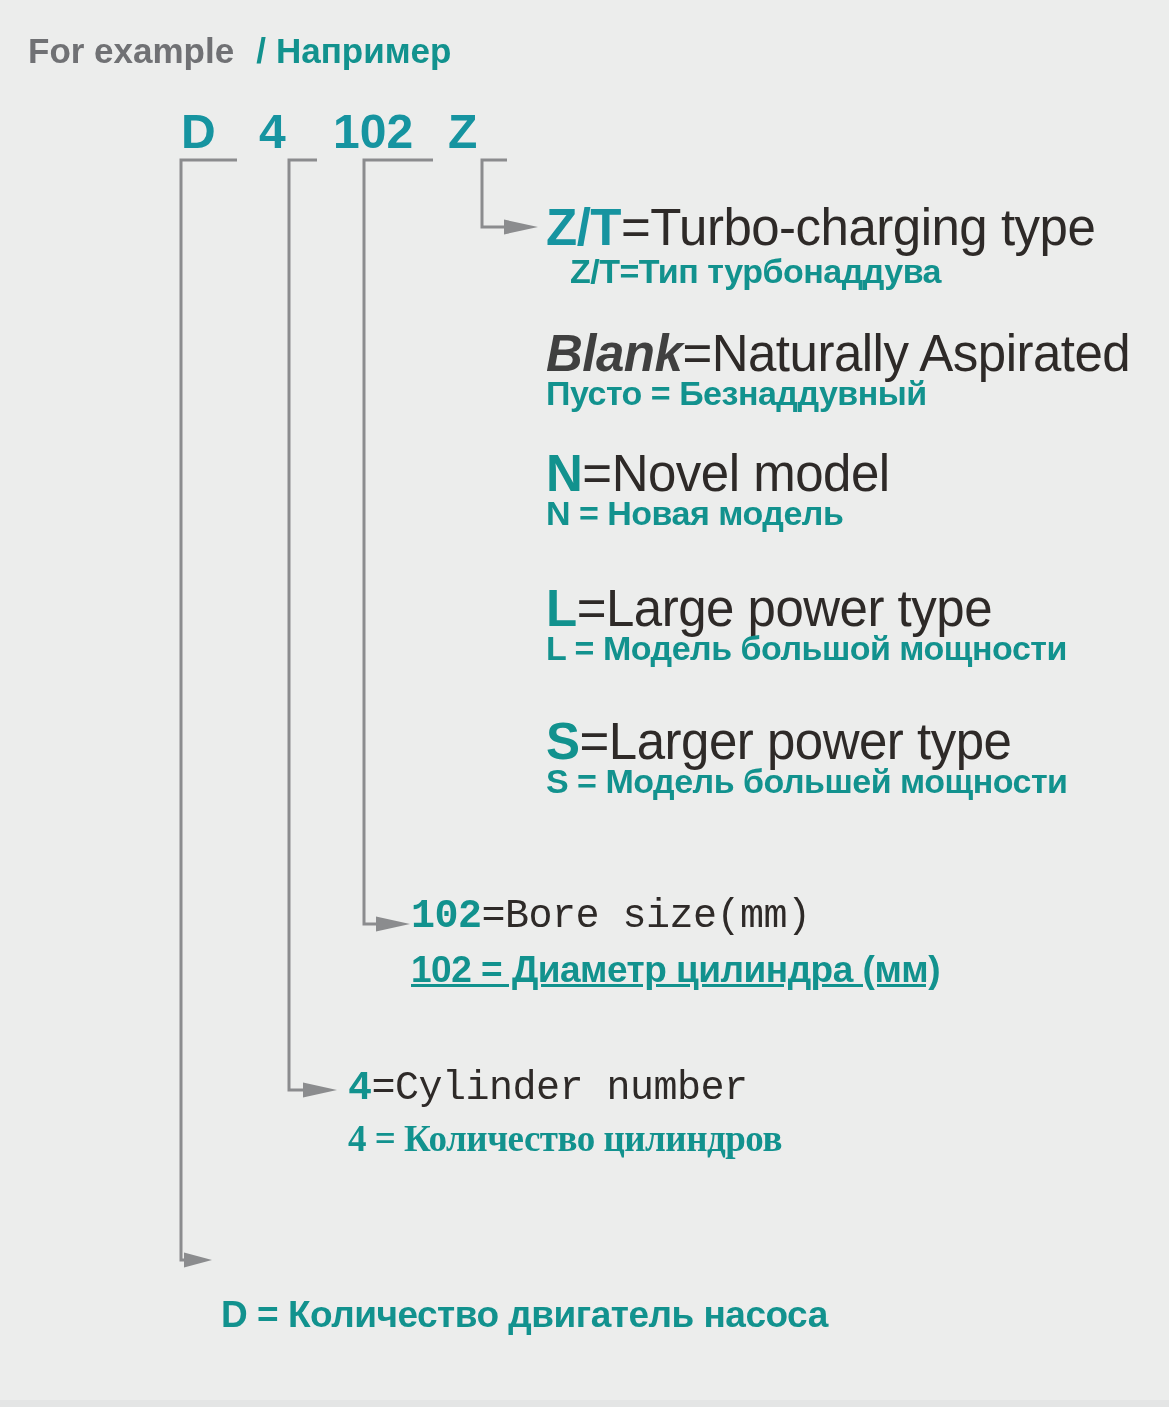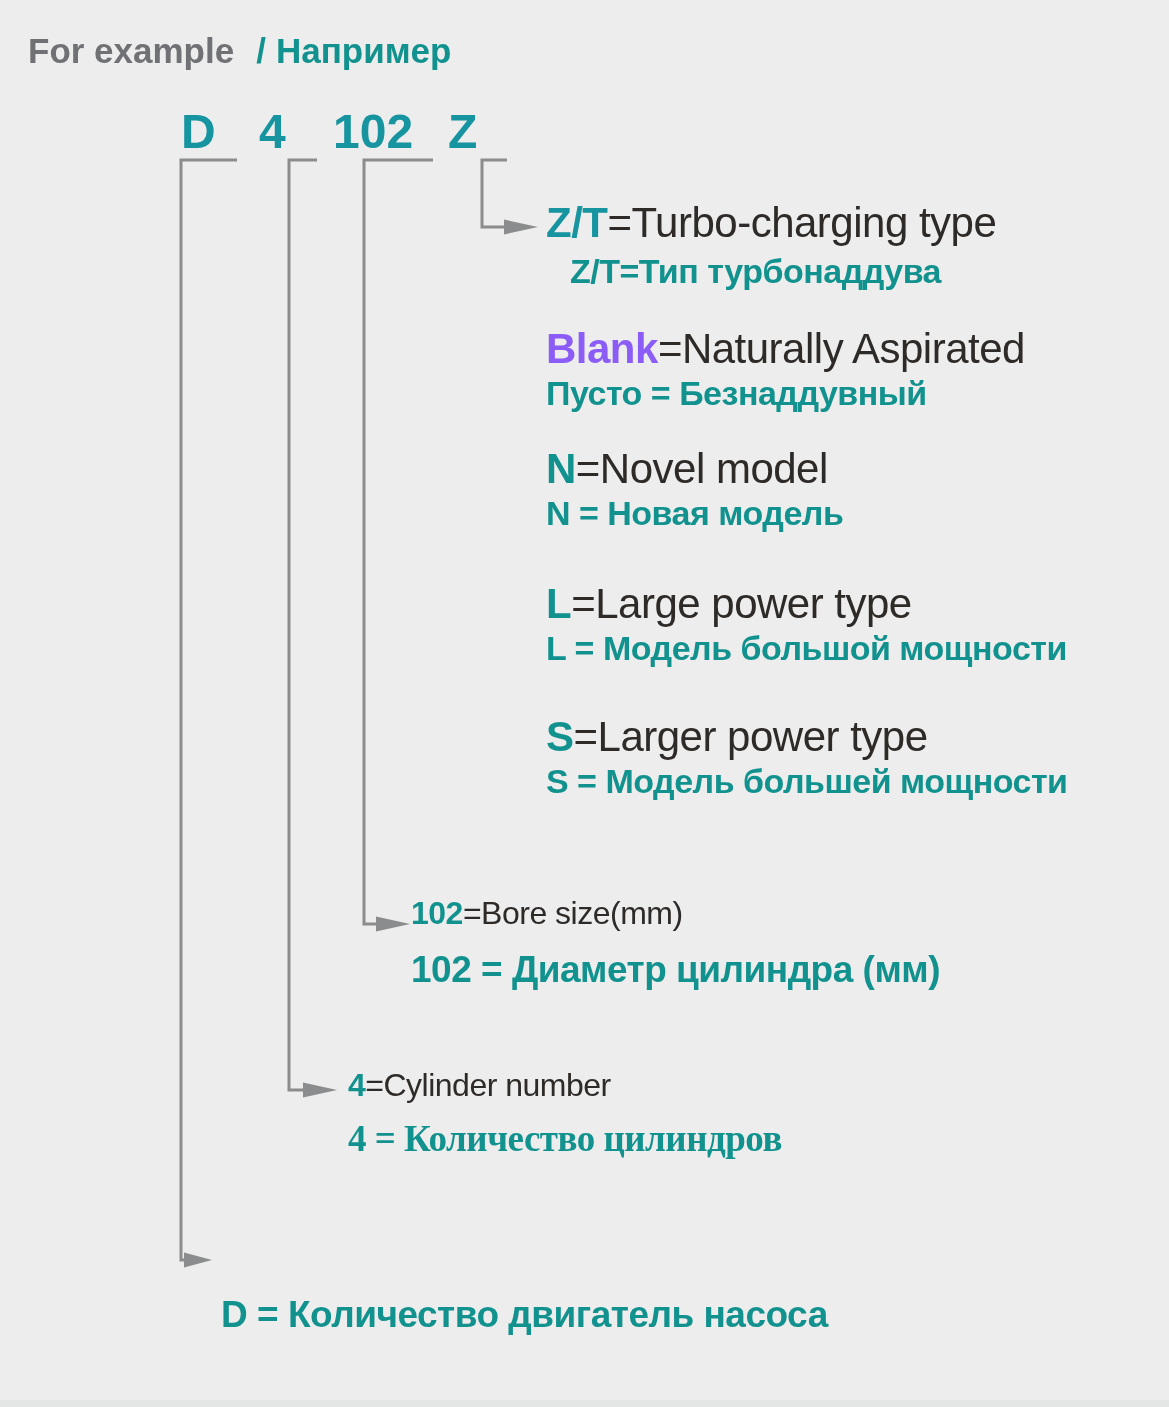--- a/index.html
+++ b/index.html
@@ -32,51 +32,51 @@
   .code-d   { left: 181px; }
   .code-4   { left: 259px; }
   .code-102 { left: 333px; }
   .code-z   { left: 448px; }
 
   
   .wires { position: absolute; top: 0; left: 0; }
 
   
   .en-line {
-    font-size: 42px;
+    font-size: 51px;
     color: #2e2a28;
     letter-spacing: -0.5px;
   }
   .en-line .key { font-weight: bold; color: #12928e; }
   .en-line .key.cyan { color: #1694a0; }
-  .en-line .key.gray { color: #8b5cf6; }
+  .en-line .key.gray { color: #404040; font-style: italic; }
   .ru-line {
     font-size: 34px;
     font-weight: bold;
     color: #12928e;
     letter-spacing: -0.5px;
   }
 
   
-  .en-line.big { font-size: 32px; }
+  .en-line.big { font-size: 40px; font-family: Liberation Mono, monospace; }
   .ru-line.big { font-size: 37px; }
 
   
   .zt-en    { left: 546px; top: 202px;  }
   .zt-ru    { left: 546px; top: 254px; margin-left: 24px;  }
   .blank-en { left: 546px; top: 328px;  }
   .blank-ru { left: 546px; top: 376px;  }
   .n-en     { left: 546px; top: 448px;  }
   .n-ru     { left: 546px; top: 496px;  }
   .l-en     { left: 546px; top: 583px;  }
   .l-ru     { left: 546px; top: 631px;  }
   .s-en     { left: 546px; top: 716px;  }
   .s-ru     { left: 546px; top: 764px;  }
   .bore-en  { left: 411px; top: 897px;  }
-  .bore-ru  { left: 411px; top: 951px;  }
+  .bore-ru  { left: 411px; top: 951px; text-decoration: underline;  }
   .cyl-en   { left: 348px; top: 1069px; }
   .cyl-ru   { left: 348px; top: 1120px; font-family: Liberation Serif, serif; }
   .d-en     { left: 221px; top: 1234px; }
   .d-ru     { left: 221px; top: 1296px; }
 </style>
 </head>
 <body>
 
 <div class="canvas">
 

